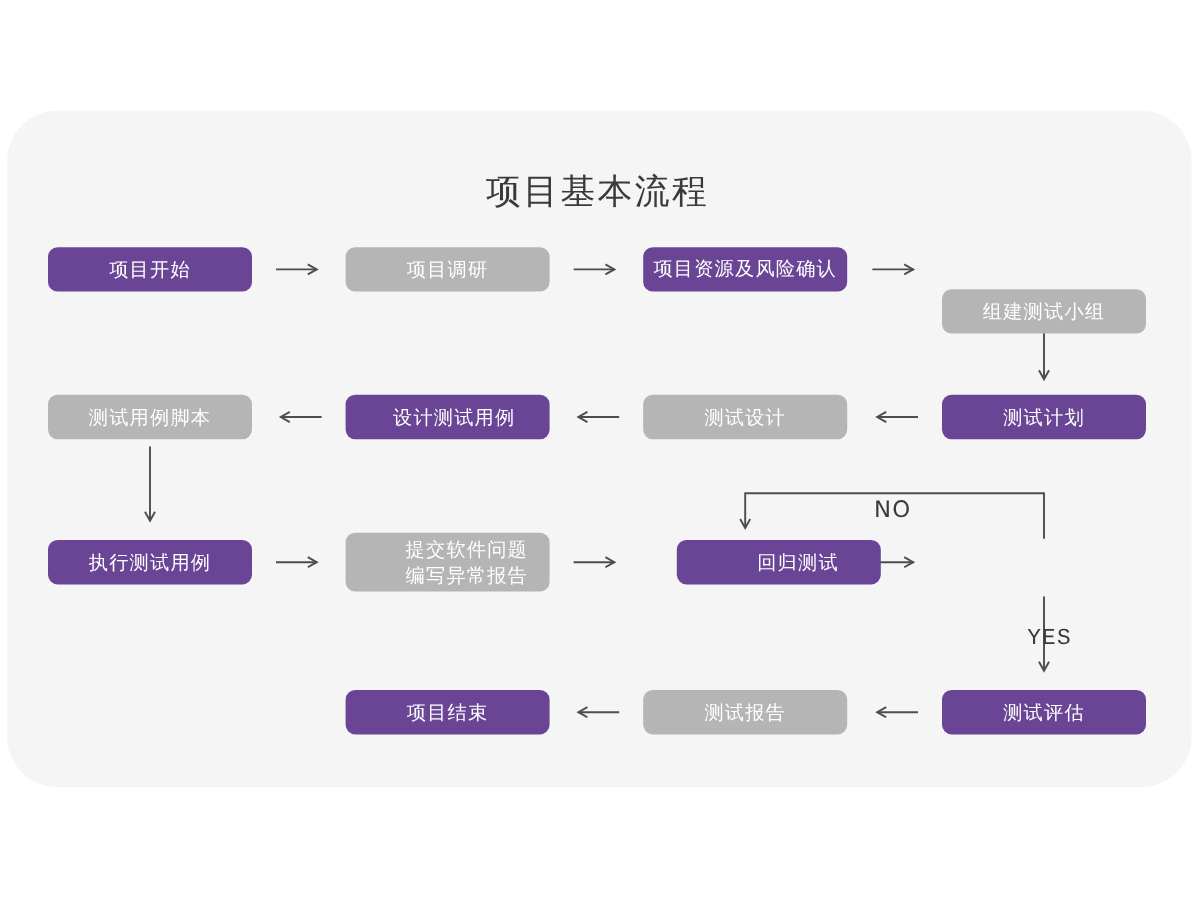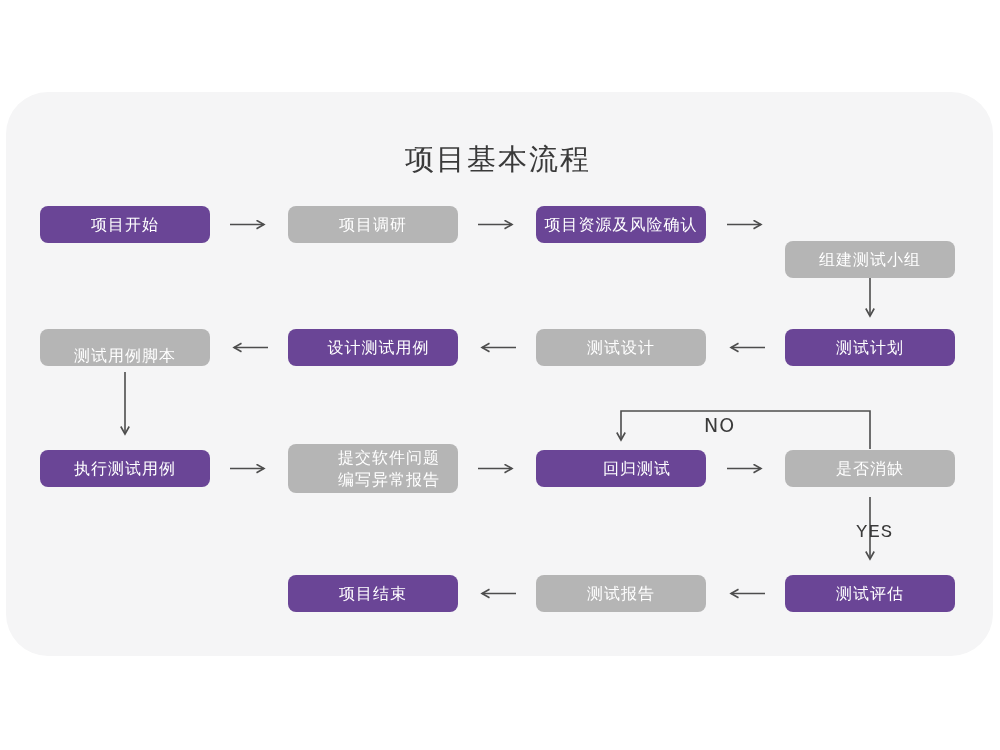--- a/index.html
+++ b/index.html
@@ -71,21 +71,21 @@
     fill: none;
     stroke: var(--arrow);
     stroke-width: 1.6;
   }
   .edge-label {
     position: absolute;
     color: var(--label-text);
     font-size: 19px;
     letter-spacing: 1px;
   }
-  .edge-label.no  { left: 704px; top: 414px; width: 80px; }
+  .edge-label.no  { left: 704px; top: 414px; width: 80px; text-align: center; }
   .edge-label.yes { left: 856px; top: 521px; font-family: Liberation Mono, monospace; }
 </style>
 </head>
 <body>
 
 <div class="stage">
 
   <div class="card"></div>
 
   <div class="diagram-title">项目基本流程</div>
@@ -122,28 +122,27 @@
   </svg>
 
   <div class="edge-label no">NO</div>
   <div class="edge-label yes">YES</div>
 
   <div class="node" style="left:40px;  top:206px;" data-type="purple"><span>项目开始</span></div>
   <div class="node" style="left:288px; top:206px;" data-type="gray"><span>项目调研</span></div>
   <div class="node" style="left:536px; top:206px;font-family:Liberation Serif, serif;" data-type="purple"><span>项目资源及风险确认</span></div>
   <div class="node" style="left:785px; top:206px;margin-top:35px;" data-type="gray"><span>组建测试小组</span></div>
 
-  <div class="node" style="left:40px;  top:329px;align-items:flex-end;" data-type="gray"><span>测试用例脚本</span></div>
+  <div class="node" style="left:40px;  top:329px;" data-type="gray"><span>测试用例脚本</span></div>
   <div class="node" style="left:288px; top:329px;padding-left:11px;" data-type="purple"><span>设计测试用例</span></div>
   <div class="node" style="left:536px; top:329px;" data-type="gray"><span>测试设计</span></div>
   <div class="node" style="left:785px; top:329px;" data-type="purple"><span>测试计划</span></div>
 
   <div class="node" style="left:40px;  top:450px;" data-type="purple"><span>执行测试用例</span></div>
   <div class="node tall" style="left:288px;padding-left:32px;" data-type="gray"><span>提交软件问题
 编写异常报告</span></div>
-  <div class="node" style="left:536px; top:450px;padding-left:32px;" data-type="purple"><span>回归测试</span></div>
-  <div class="node" style="left:785px; top:450px;" data-type="gray"><span>是否消缺</span></div>
+  <div class="node" style="left:564px; top:450px;padding-left:32px;" data-type="purple"><span>回归测试</span></div>
 
   <div class="node" style="left:288px; top:575px;" data-type="purple"><span>项目结束</span></div>
   <div class="node" style="left:536px; top:575px;" data-type="gray"><span>测试报告</span></div>
   <div class="node" style="left:785px; top:575px;" data-type="purple"><span>测试评估</span></div>
 
 </div>
 
 </body></html>

